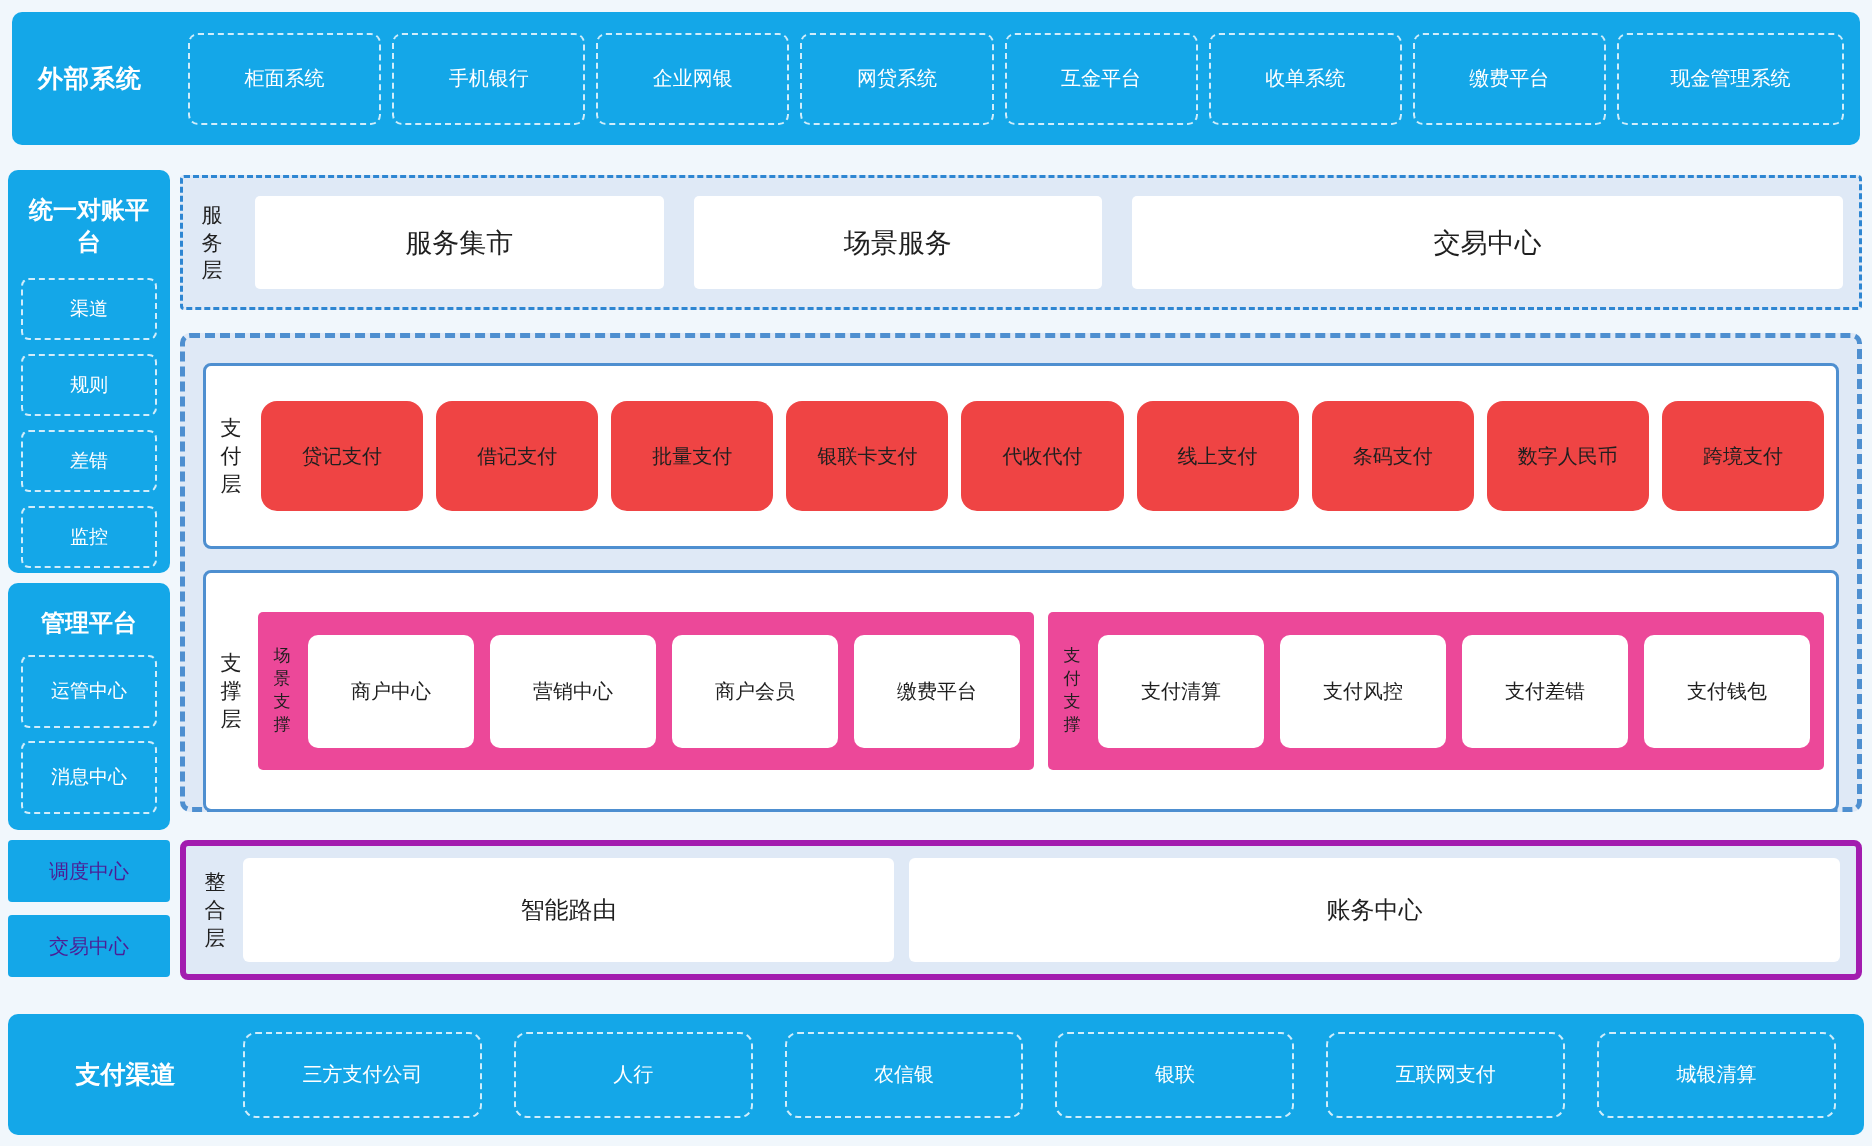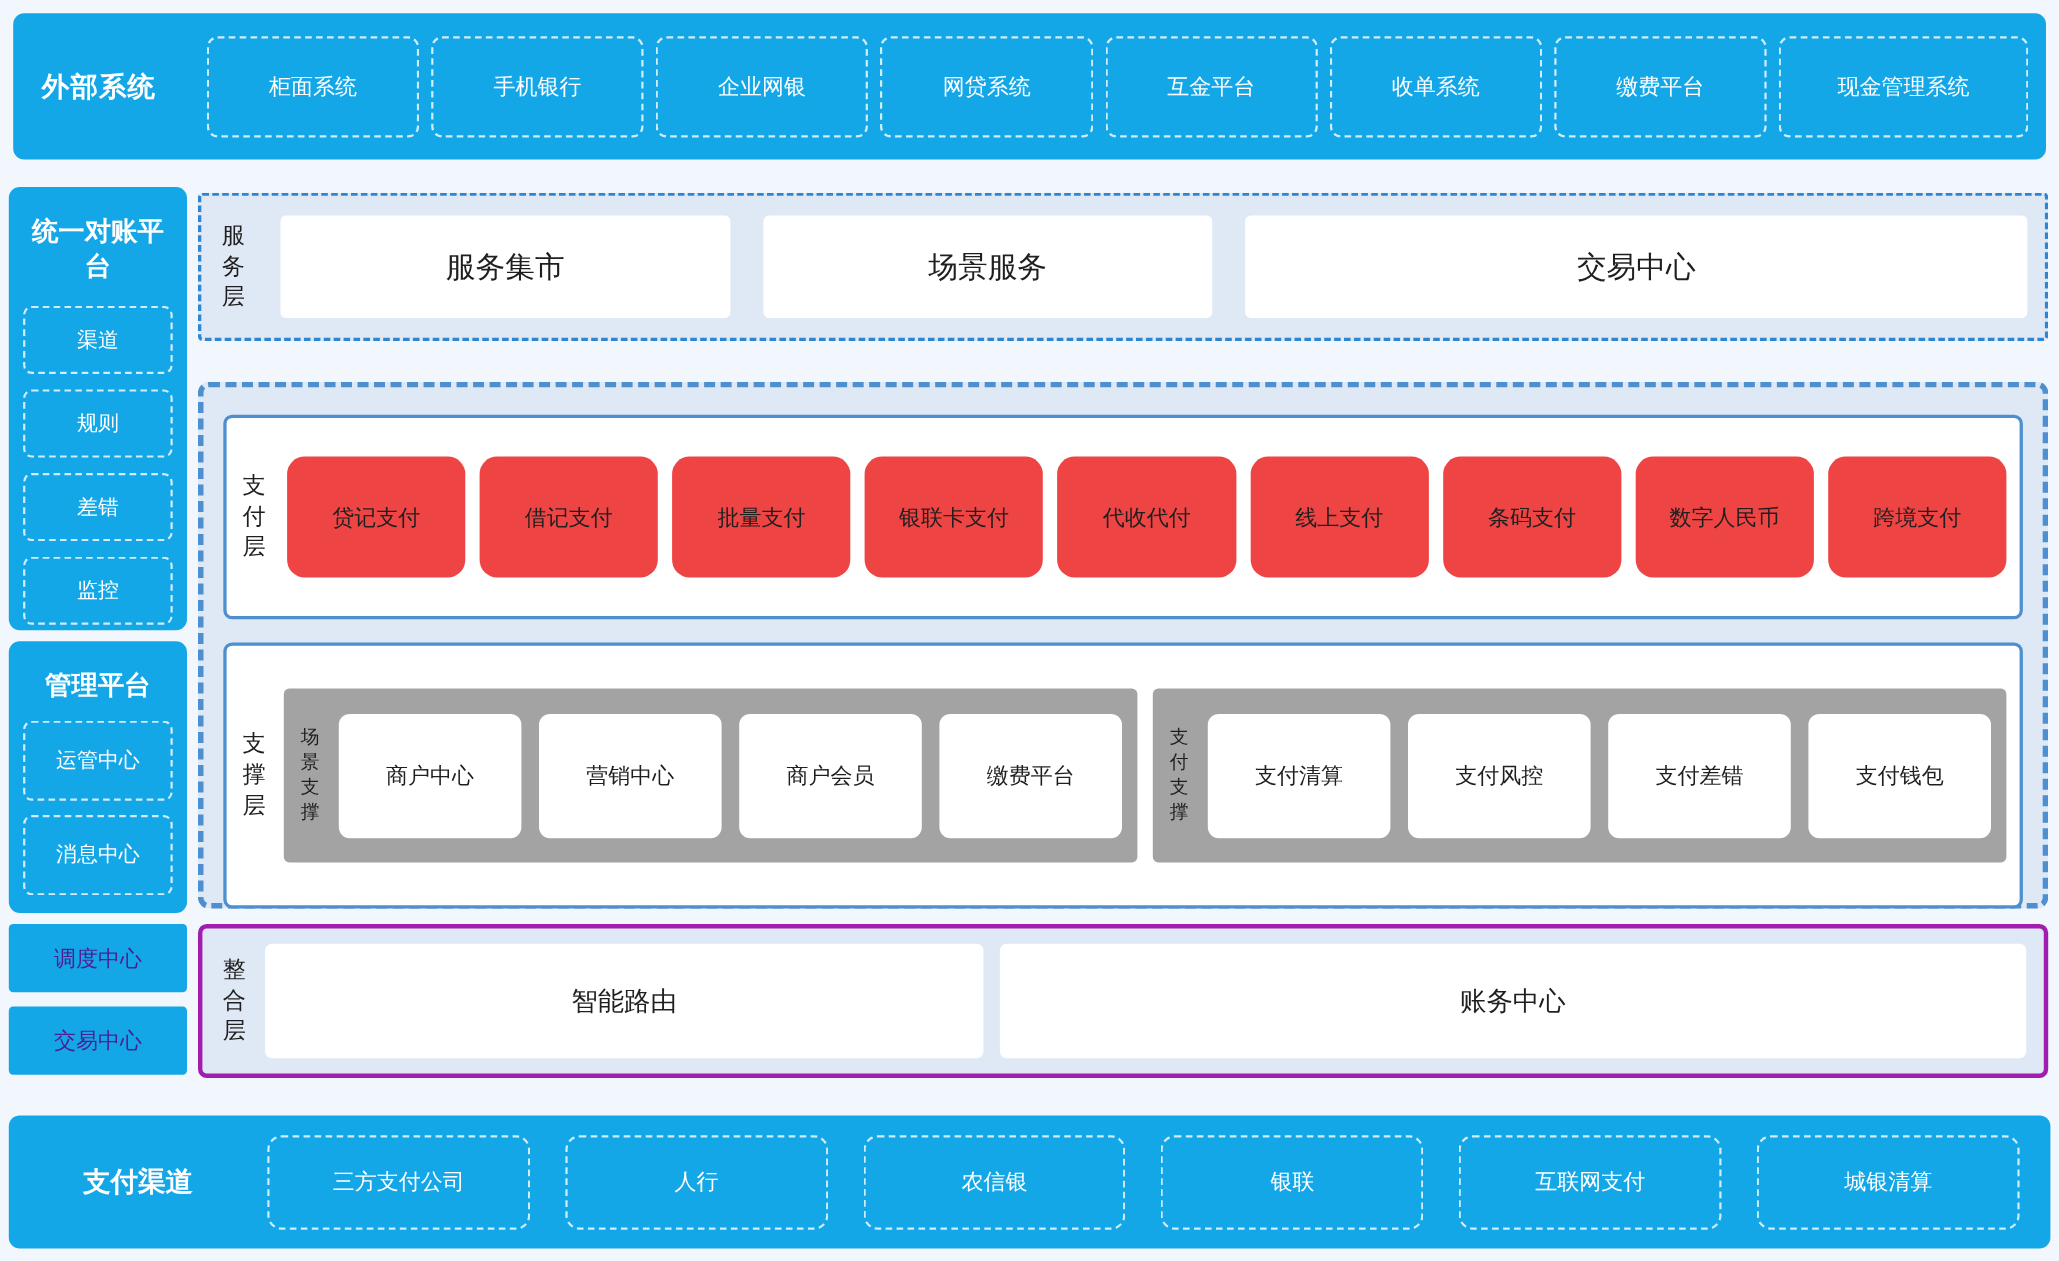--- a/index.html
+++ b/index.html
@@ -83,51 +83,51 @@
     display:flex; align-items:center; padding:0 16px; gap:30px;
   }
   .service-card {
     height:93px; background:#fff; border-radius:5px;
     display:flex; align-items:center; justify-content:center; font-size:27px;
   }
   .sc-1,.sc-2 { flex:1; }
   .sc-3 { flex:1.74; }
 
   .big-dashed {
-    position:absolute; left:0; top:172px; width:1682px; height:479px;
+    position:absolute; left:0; top:158px; width:1682px; height:479px;
     background:#DFE9F6; border:5px dashed #4E8FD0; border-radius:10px;
     padding:25px 18px 0;
   }
   .layer-box {
     background:#fff; border:3px solid #4E8FD0; border-radius:8px;
     display:flex; align-items:center; padding:0 12px;
   }
   .payment-layer { height:186px; gap:13px; }
   .payment-layer .v-label { margin-right:4px; }
   .pay-card {
     flex:1; height:110px; background:#ef4444; border-radius:16px;
     display:flex; align-items:center; justify-content:center; font-size:20px;font-family:Liberation Mono, monospace;
   }
   .support-layer { height:242px; margin-top:21px; gap:14px; }
   .support-group {
-    flex:1; height:158px; background:#a3a3a3; border-radius:5px;
+    flex:1; height:158px; background:#ec4899; border-radius:5px;
     display:flex; align-items:center; padding:0 14px; gap:16px;
   }
   .group-label {
     flex:none; width:20px; text-align:center; word-break:break-all;
     font-size:17px; line-height:1.35; color:#1F1F1F;
   }
   .sup-card {
     flex:1; height:113px; background:#fff; border-radius:10px;
     display:flex; align-items:center; justify-content:center; font-size:20px;
   }
 
   .integration-layer {
     position:absolute; left:0; top:665px; width:1682px; height:140px;
-    background:#DFE9F6; border:4px solid #a21caf; border-radius:8px;
+    background:#DFE9F6; border:6px solid #a21caf; border-radius:8px;
     display:flex; align-items:center; padding:16px 16px; gap:15px;
   }
   .int-card {
     height:104px; background:#fff; border-radius:6px;
     display:flex; align-items:center; justify-content:center; font-size:24px;
   }
   .ic-1 { flex:1; }
   .ic-2 { flex:1.43; }
 </style>
 </head>

